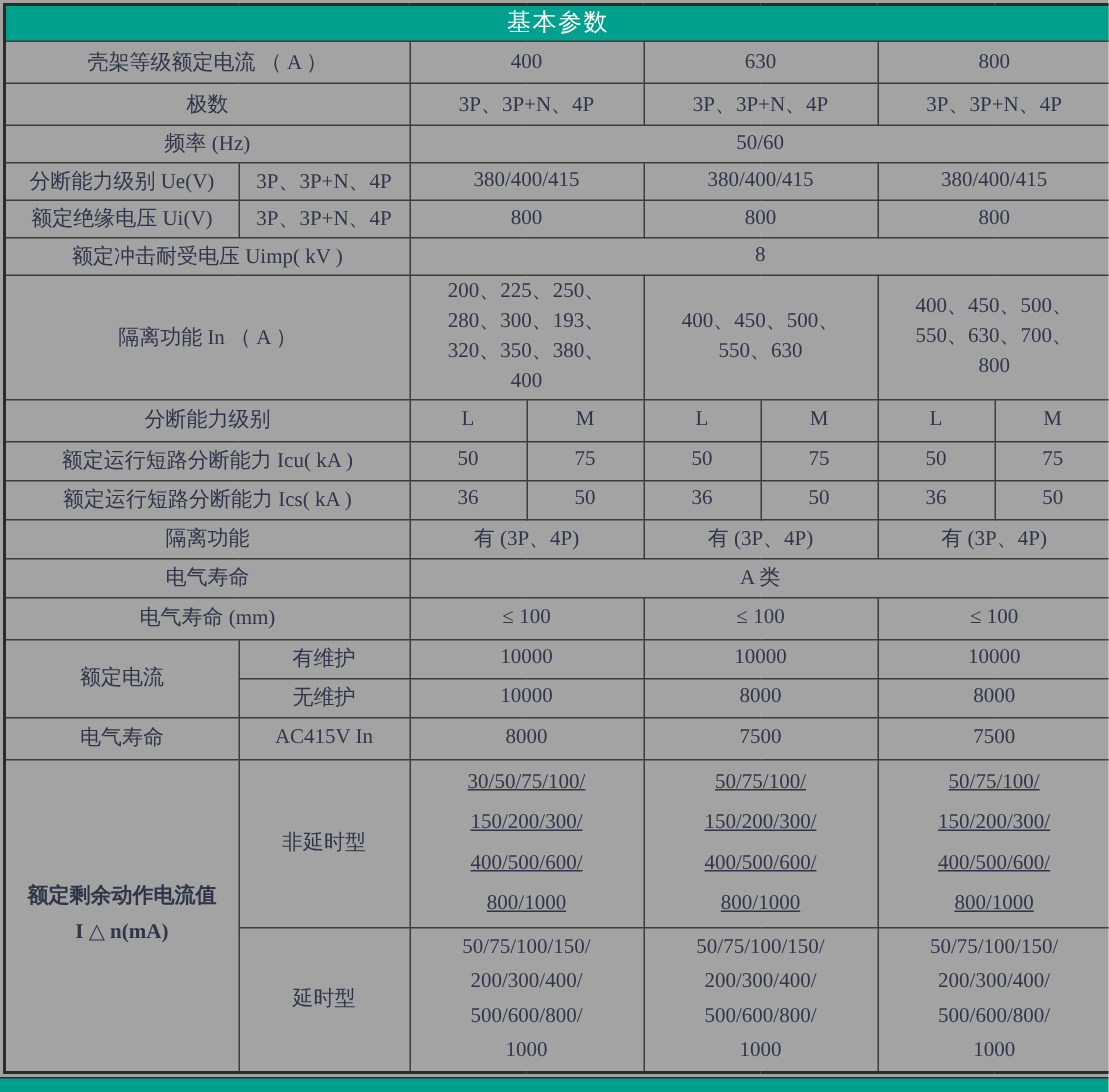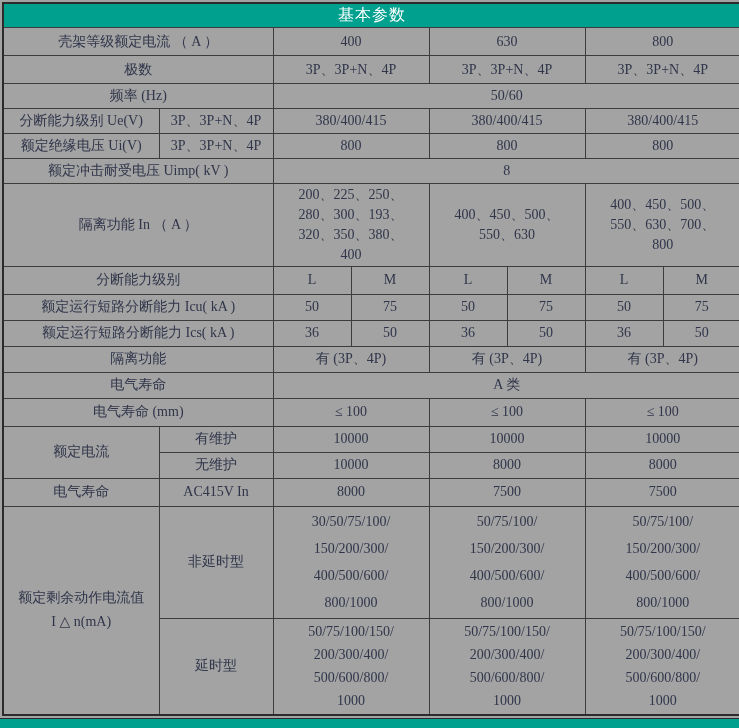--- a/index.html
+++ b/index.html
@@ -42,23 +42,23 @@
   tr.h28 { height: 28px; }
   tr.h80 { height: 80px; }
   tr.h110 { height: 110px; }
   tr.h94 { height: 94px; }
   td.pre { white-space: pre-line; }
   td.left {
     text-align: left;
     padding-left: 12px;
     line-height: 1.42;
   }
-  td.spread { line-height: 1.95; }
+  td.spread { line-height: 1.95; text-decoration: underline; }
   td.spread2 { line-height: 1.66; margin-top: 22px; }
-  td.lbl2 { line-height: 1.75; }
+  td.lbl2 { line-height: 1.75; font-weight: bold; }
   .bottom-bar {
     width: 739px;
     height: 10px;
     margin-left: -2px;
     margin-top: 2px;
     background: #00a08e;
     border-top: 1px solid #2b2b2b;
   }
 </style>
 </head>

